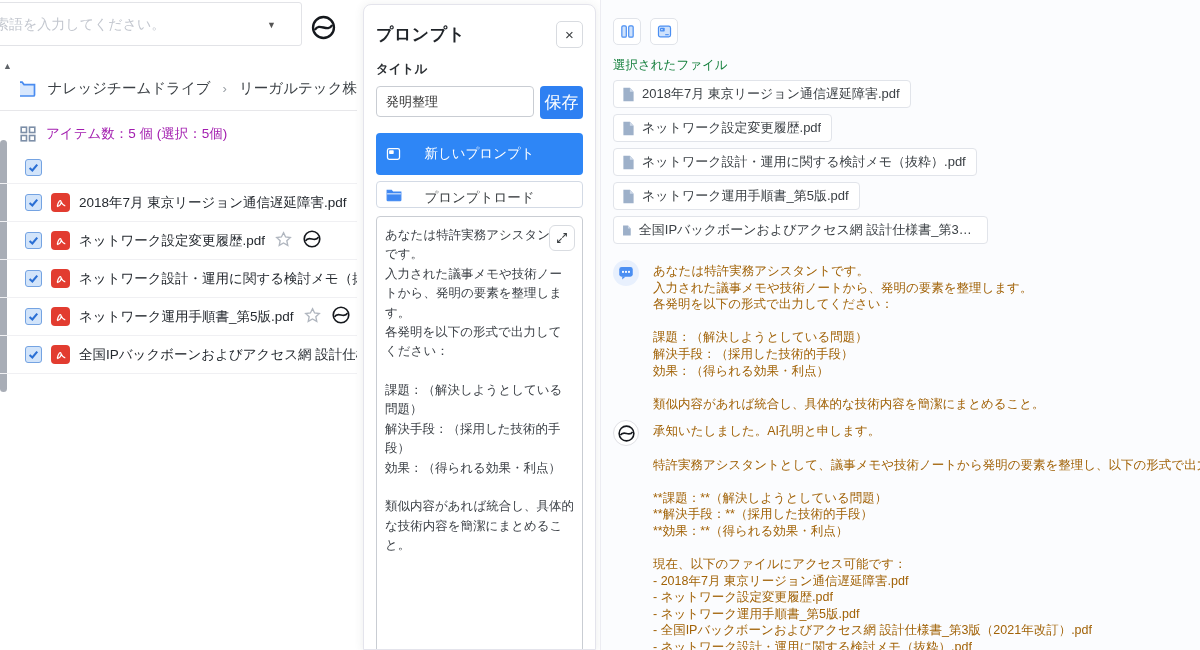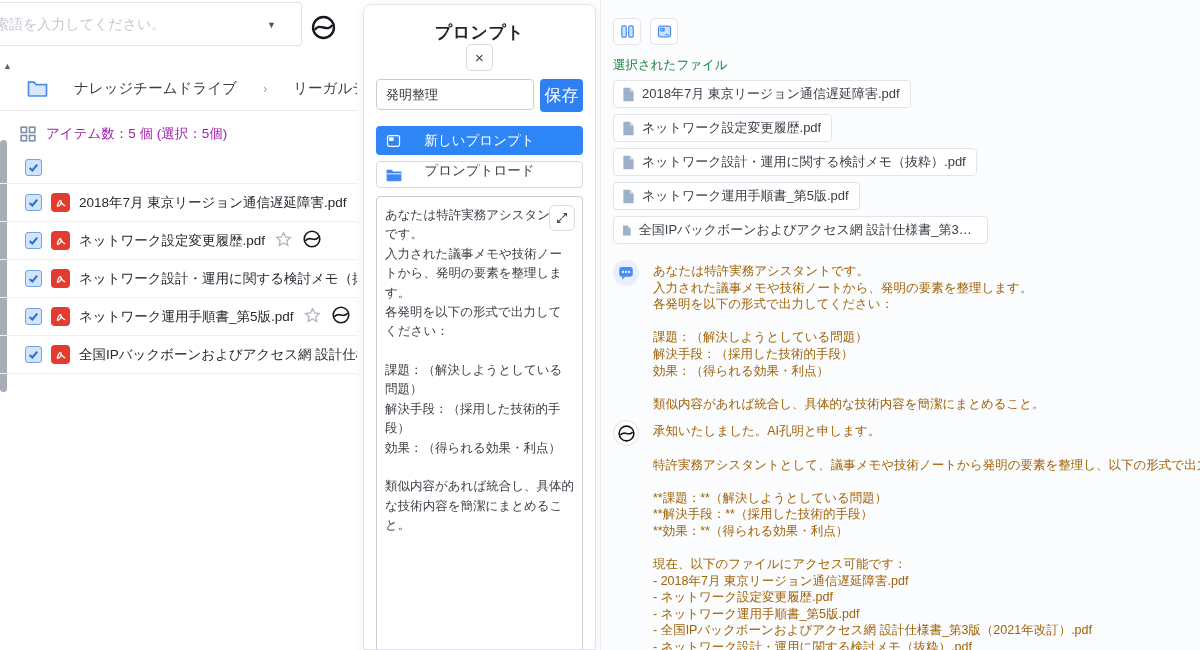--- a/index.html
+++ b/index.html
@@ -9,43 +9,43 @@
 
   
   .left-panel { position:absolute; left:0; top:0; width:357px; height:650px; background:#fff; overflow:hidden; }
   .search-box { position:absolute; left:-22px; top:2px; width:324px; height:44px; border:1px solid #e2e3e7; border-radius:3px; background:#fff; }
   .search-box input { position:absolute; left:2px; top:1px; width:280px; height:40px; border:none; outline:none; font-size:14px; color:#333; font-family:inherit; background:transparent; }
   .search-box input::placeholder { color:#c3c7cf; }
   .search-caret { position:absolute; left:288px; top:17px; font-size:9px; color:#555; }
   .top-logo { position:absolute; left:310px; top:14px; }
   .scroll-up { position:absolute; left:3px; top:61px; font-size:9px; color:#5f6368; }
   .left-scrollbar { position:absolute; left:0; top:140px; width:7px; height:252px; background:#a8adb6; border-radius:4px; }
-  .breadcrumb { position:absolute; left:27px; top:74px; height:28px; width:337px; display:flex; align-items:center; gap:26px; font-size:14.5px; color:#3b4045; white-space:nowrap; overflow:hidden; }
+  .breadcrumb { position:absolute; left:20px; top:74px; height:28px; width:337px; display:flex; align-items:center; gap:12px; font-size:14.5px; color:#3b4045; white-space:nowrap; overflow:hidden;justify-content:flex-end; }
   .breadcrumb .sep { color:#9aa0a6; font-size:13px; }
   .divider { position:absolute; left:0; width:357px; border-top:1px solid #e7e7ea; }
   .count-row { position:absolute; left:20px; top:118px; height:32px; display:flex; align-items:center; gap:10px; font-size:13.5px; color:#a21caf; }
   .rows { position:absolute; left:0; top:151px; width:357px; }
   .row { display:flex; align-items:center; gap:9px; padding-left:25px; border-bottom:1px solid #f0f0f3; white-space:nowrap; overflow:hidden; }
   .row > * { flex-shrink:0; }
   .row.select-all { height:33px; }
   .row.file { height:38px; font-size:13.5px; color:#24292f; }
   .checkbox { width:17px; height:17px; border:1px solid #74a3e2; border-radius:3px; background:#d2e4fa; display:flex; align-items:center; justify-content:center; }
   .pdf-icon { width:19px; height:19px; background:#e23c30; border-radius:4px; display:flex; align-items:center; justify-content:center; }
 
   
   .prompt-panel { position:absolute; left:363px; top:4px; width:233px; height:646px; background:#fff; border:1px solid #e4e4ec; border-radius:8px 8px 0 0; box-shadow:0 1px 10px rgba(60,64,67,.10); padding:16px 12px; overflow:hidden; }
-  .pp-header { display:flex; align-items:center; justify-content:space-between;flex-direction:column; }
+  .pp-header { display:flex; align-items:center; justify-content:space-between; }
   .pp-title { font-size:17px; font-weight:bold; color:#1f2328; letter-spacing:.5px; }
   .pp-close { width:27px; height:27px; border:1px solid #d8dbe0; border-radius:5px; background:#fff; display:flex; align-items:center; justify-content:center; font-size:15px; color:#3c4043; cursor:pointer; }
   .pp-label { font-size:12.5px; font-weight:bold; color:#2b2f33; margin-top:13px; }
   .pp-title-row { display:flex; gap:6px; margin-top:8px; }
   .pp-title-input { flex:1; min-width:0; height:31px; border:1px solid #c9cdd3; border-radius:4px; padding:0 9px; font-size:13px; color:#333; font-family:inherit; outline:none; }
   .btn-save { width:43px; height:33px; background:#2e80f2; color:#fff; border:none; border-radius:4px; font-size:17px; font-family:inherit; cursor:pointer; }
-  .btn-primary { position:relative; width:100%; height:29px; margin-top:14px; background:#2e86f6; color:#fff; border:none; border-radius:4px; font-size:13.5px; font-family:inherit; display:flex; align-items:center; justify-content:center; cursor:pointer; }
-  .btn-secondary { position:relative; width:100%; height:27px; margin-top:6px; background:#fff; color:#3c4043; border:1px solid #d3dae5; border-radius:4px; font-size:13.5px; font-family:inherit; display:flex; align-items:flex-start; justify-content:center; cursor:pointer; }
+  .btn-primary { position:relative; width:100%; height:42px; margin-top:14px; background:#2e86f6; color:#fff; border:none; border-radius:4px; font-size:13.5px; font-family:inherit; display:flex; align-items:center; justify-content:center; cursor:pointer; }
+  .btn-secondary { position:relative; width:100%; height:27px; margin-top:6px; background:#fff; color:#3c4043; border:1px solid #d3dae5; border-radius:4px; font-size:13.5px; font-family:inherit; display:flex; align-items:flex-end; justify-content:center; cursor:pointer; }
   .btn-ico { position:absolute; left:9px; top:50%; transform:translateY(-50%); display:flex; }
   .sys-box { position:relative; margin-top:8px; height:470px; border:1px solid #c9cdd3; border-radius:4px; background:#fff; padding:9px 8px; }
   .sys-text { font-size:12.5px; line-height:1.55; color:#3a3f45; white-space:pre-wrap; word-break:break-all; }
   .expand-btn { position:absolute; top:8px; right:7px; width:26px; height:26px; background:#fff; border:1px solid #d9dce1; border-radius:6px; display:flex; align-items:center; justify-content:center; cursor:pointer; }
 
   
   .chat-panel { position:absolute; left:600px; top:0; width:600px; height:650px; background:#fbfcfe; border-left:1px solid #ececf2; overflow:hidden; padding:18px 0 0 12px; }
   .toolbar { display:flex; gap:9px; }
   .tool-btn { width:28px; height:27px; background:#fff; border:1px solid #e1e4ea; border-radius:5px; display:flex; align-items:center; justify-content:center; cursor:pointer; }
   .sel-label { margin-top:12px; font-size:12.5px; color:#15803d; }
@@ -201,20 +201,21 @@
         <span>全国IPバックボーンおよびアクセス網 設計仕様書_第3版（2021年改訂）.pdf</span>
       </div>
     </div>
   </div>
 
   <div class="prompt-panel">
     <div class="pp-header">
       <span class="pp-title">プロンプト</span>
       <button class="pp-close">×</button>
     </div>
+    <div class="pp-label">タイトル</div>
     <div class="pp-title-row">
       <input class="pp-title-input" type="text" value="発明整理" style="">
       <button class="btn-save">保存</button>
     </div>
     <button class="btn-primary">
       <span class="btn-ico">
         <svg width="17" height="17" viewBox="0 0 24 24">
             <rect x="3.5" y="4.5" width="17" height="15" rx="2.5" fill="none" stroke="#fff" stroke-width="1.8"></rect>
             <rect x="5.8" y="6.8" width="6.5" height="5.2" rx="1" fill="#fff"></rect>
           </svg>

